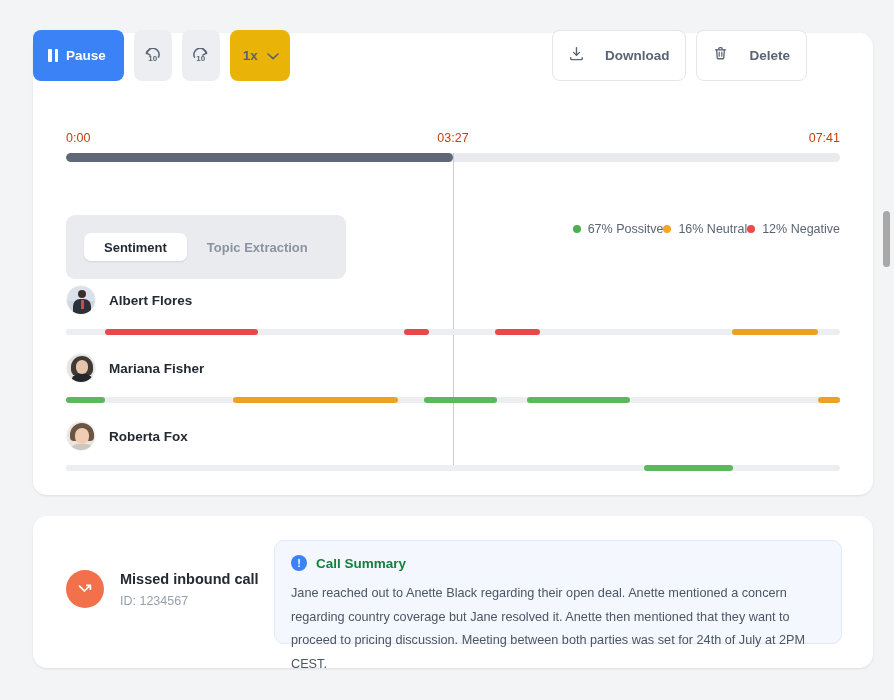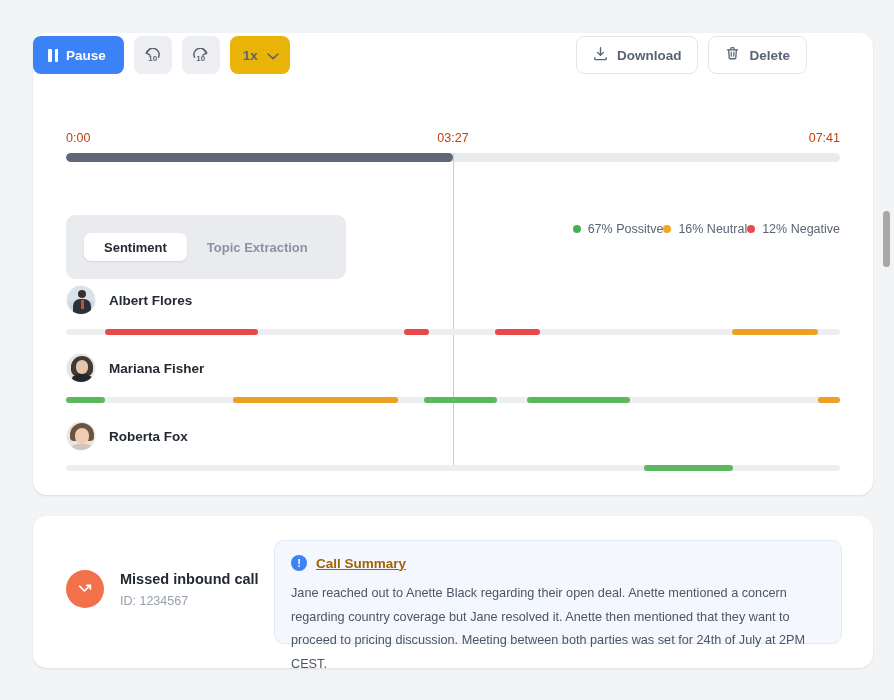--- a/index.html
+++ b/index.html
@@ -27,42 +27,42 @@
   #summary-card { left: 33px; top: 516px; width: 840px; height: 152px; }
 
   
   .toolbar {
     position: absolute; left: 33px; top: 36px;
     width: 774px; height: 38px;
     display: flex; align-items: center;
   }
   .btn {
     display: inline-flex; align-items: center; justify-content: center;
-    gap: 8px; height: 38px; border-radius: 8px;
+    gap: 8px; height: 51px; border-radius: 8px;
     font-size: 13.5px; font-weight: 700; cursor: pointer;
     border: none; user-select: none;
   }
   .btn-pause {
     background: #3b82f6; color: #fff;
     padding: 0 18px 0 15px; font-weight: 700;
   }
   .btn-icon {
     background: #eceef1; color: #5a6475;
     width: 38px; margin-left: 10px;
   }
   .btn-speed {
     background: #eab308; color: #5a6475;
     padding: 0 11px 0 13px; margin-left: 10px;
     gap: 9px; font-weight: 700; font-size: 13.5px;
   }
   .toolbar-right { margin-left: auto; display: flex; gap: 10px; }
   .btn-outline {
     background: #fff; color: #5a6475;
     border: 1px solid #e3e6ea;
-    padding: 0 16px; gap: 9px; font-weight: 700;
+    padding: 0 16px; gap: 21px; font-weight: 700;
   }
   .pause-bars { display: inline-flex; gap: 3px; }
   .pause-bars i { display: block; width: 3.5px; height: 13px; background: #fff; border-radius: 1px; }
 
   .seek-num { font-size: 8px; font-weight: 700; }
 
   
   .times {
     position: absolute; left: 66px; top: 131px; width: 774px;
     font-size: 12.5px; color: #c2410c;
@@ -149,21 +149,21 @@
     background: #f4f8fe; border: 1px solid #dfe9f8;
     border-radius: 10px; padding: 14px 16px 0 16px;
   }
   .summary-head { display: flex; align-items: center; gap: 9px; }
   .info-icon {
     width: 16px; height: 16px; border-radius: 50%; background: #3b82f6;
     color: #fff; font-size: 11px; font-weight: 700;
     display: flex; align-items: center; justify-content: center; flex: none;
     line-height: 1;
   }
-  .summary-title { font-size: 13.5px; font-weight: 700; color: #a16207; text-decoration: underline; }
+  .summary-title { font-size: 13.5px; font-weight: 700; color: #15803d; }
   .summary-text {
     margin-top: 11px; font-size: 12.7px; color: #4b5563; line-height: 1.85;
   }
 
   
   .scrollbar-track { position: absolute; right: 0; top: 0; width: 14px; height: 700px; background: transparent; }
   .scrollbar-thumb {
     position: absolute; right: 4px; top: 211px; width: 7px; height: 56px;
     background: #a8a8a8; border-radius: 4px;
   }

